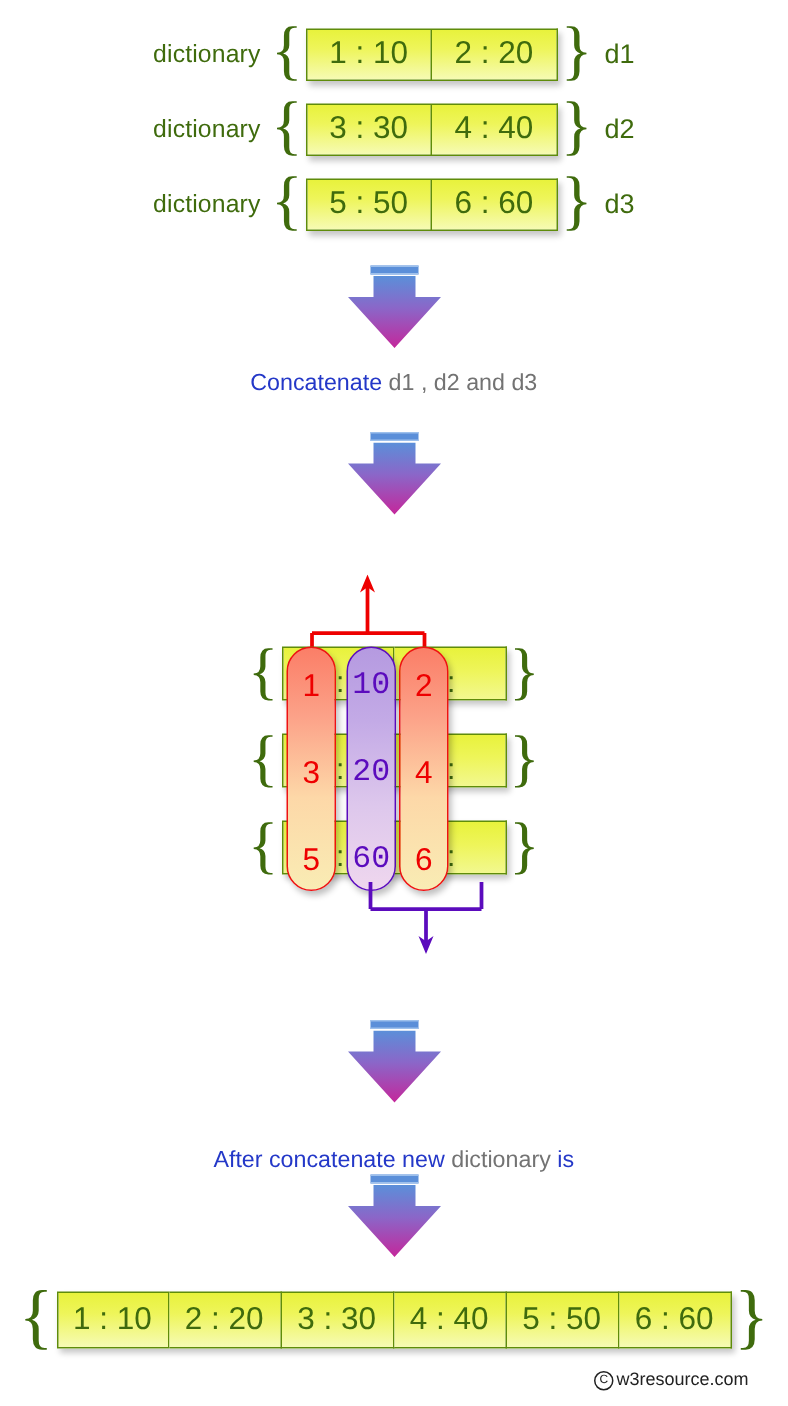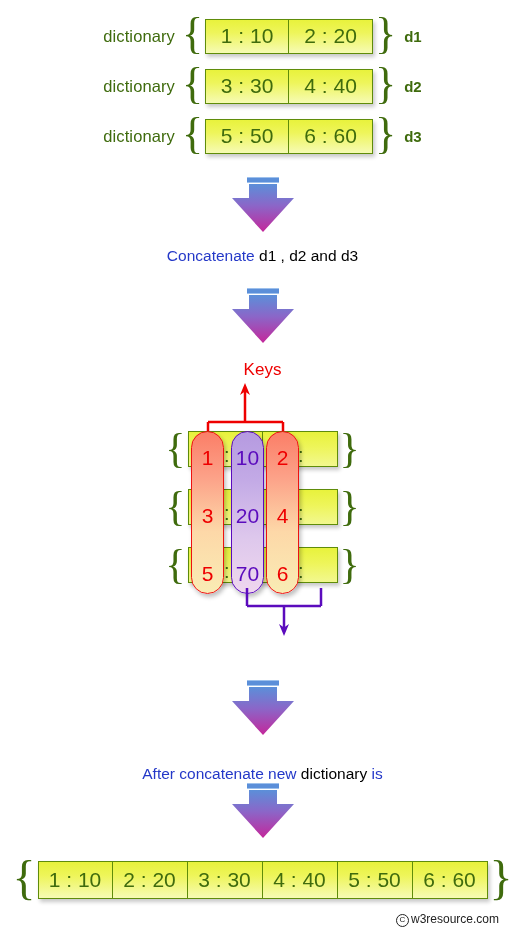--- a/index.html
+++ b/index.html
@@ -60,24 +60,23 @@
     font-size: 21px;
     font-family: "Liberation Sans", sans-serif;
     display: flex;
     align-items: center;
     justify-content: center;
     box-sizing: border-box;
   }
   .cell + .cell { border-left: none; }
   .dict-cell { width: 84px; height: 35px; }
   .dict-name {
-    font-size: 15px;
+    font-size: 18px;
     color: #3f6b0d;
     margin-left: 6px;
-    font-weight: bold;
   }
 
   
   .arrow-wrap {
     position: absolute;
     width: 64px;
     height: 56px;
   }
   .arrow-bar {
     position: absolute;
@@ -93,21 +92,21 @@
 
   
   .caption {
     position: absolute;
     width: 525px;
     text-align: center;
     font-size: 15.5px;
     color: #2438c8;
     white-space: nowrap;
   }
-  .caption .grn { color: #000000; }
+  .caption .grn { color: #737373; }
 
   
   .klabel {
     position: absolute;
     width: 525px;
     text-align: center;
     font-size: 17px;
   }
   .klabel.keys { color: #ee0000; }
   .klabel.values { color: #5b0bbd; }
@@ -153,20 +152,21 @@
     box-sizing: border-box;
     box-shadow: 2px 3px 4px rgba(0,0,0,0.25);
   }
   .pill.key {
     background: linear-gradient(to bottom, #fb7e67 0%, #fca188 28%, #fdd8a8 62%, #f9ecb4 100%);
     border: 1.5px solid #ee1111;
   }
   .pill.val {
     background: linear-gradient(to bottom, #b59ae0 0%, #c3aae6 30%, #ddc7ec 65%, #efd7ee 100%);
     border: 1.5px solid #5b0bbd;
+    font-family: Liberation Mono, monospace;
   }
   .pill-txt {
     position: absolute;
     width: 100%;
     text-align: center;
     font-size: 21px;
     line-height: 1;
   }
   .pill.key .pill-txt { color: #ee0000; }
   .pill.val .pill-txt { color: #5b0bbd; }
@@ -281,21 +281,20 @@
         <linearGradient id="ag2" x1="0" y1="0" x2="0" y2="1">
           <stop offset="0%" stop-color="#5b8fd9"></stop>
           <stop offset="45%" stop-color="#8b66c8"></stop>
           <stop offset="100%" stop-color="#c4279b"></stop>
         </linearGradient>
       </defs>
       <path d="M18 0 H46 V14 H63 L32 48 L1 14 H18 Z" fill="url(#ag2)"></path>
     </svg>
   </div>
 
-  <div class="klabel keys" style="top:360px;">Keys</div>
 
   <svg class="conn" width="525" height="60" style="top:383px;">
     <path d="M207 57 V412" stroke="#ee0000" stroke-width="0" fill="none"></path>
 
     <path d="M245 6 L245 39" stroke="#ee0000" stroke-width="2.5" fill="none"></path>
     <path d="M245 0 L240 12 L245 8.5 L250 12 Z" fill="#ee0000"></path>
 
     <path d="M208 39 H283" stroke="#ee0000" stroke-width="2.5" fill="none"></path>
 
     <path d="M208 39 V60" stroke="#ee0000" stroke-width="2.5" fill="none"></path>
@@ -340,21 +339,21 @@
 
     <div class="pill key" style="left:191px;">
       <span class="pill-txt" style="top:15px;">1</span>
       <span class="pill-txt" style="top:73px;">3</span>
       <span class="pill-txt" style="top:131px;">5</span>
     </div>
 
     <div class="pill val" style="left:231px;">
       <span class="pill-txt" style="top:15px;">10</span>
       <span class="pill-txt" style="top:73px;">20</span>
-      <span class="pill-txt" style="top:131px;">70</span>
+      <span class="pill-txt" style="top:131px;">60</span>
     </div>
 
     <div class="pill key" style="left:266px;">
       <span class="pill-txt" style="top:15px;">2</span>
       <span class="pill-txt" style="top:73px;">4</span>
       <span class="pill-txt" style="top:131px;">6</span>
     </div>
 
   </div>
 

